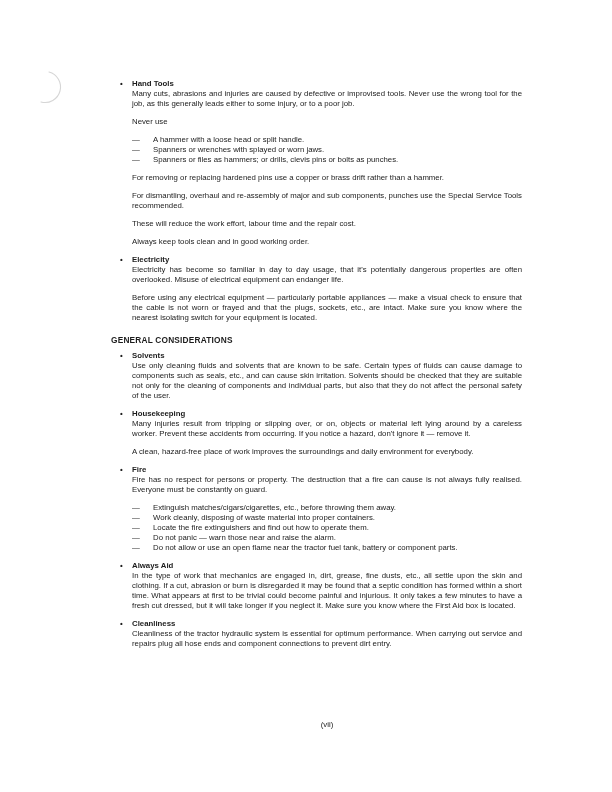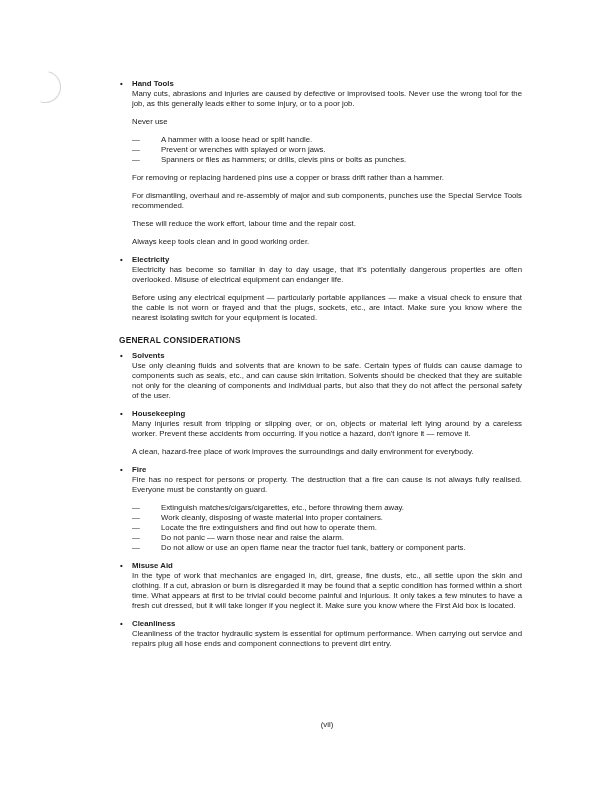--- a/index.html
+++ b/index.html
@@ -22,21 +22,21 @@
     pointer-events: none;
   }
   .content {
     position: absolute; left: 103px; top: 79px;
     width: 419px;
     font-size: 7.8px; line-height: 10px;
   }
   .main-heading {
     font-weight: bold;
     font-size: 8.3px;
-    margin: 12px 0 6px 16px;
+    margin: 12px 0 6px 8px;
     letter-spacing: 0.2px;
   }
   .bullet-section { margin-top: 8px; }
   .bullet-section.first { margin-top: 0; }
   .bullet-row { display: flex; }
   .bullet {
     width: 29px; padding-left: 17px;
     box-sizing: border-box;
     flex-shrink: 0;
     font-weight: bold;
@@ -44,21 +44,21 @@
   .bullet-body { flex: 1; width: 390px; }
   .section-title { font-weight: bold; }
   .bullet-body p {
     margin: 8px 0 0 0;
     text-align: justify;
   }
   .bullet-body p.first-p { margin-top: 0; }
   .dash-list { margin-top: 8px; }
   .dash-item { display: flex; }
   .dash { width: 21px; flex-shrink: 0; }
-  .dash-text { flex: 1; margin-left: 8px; }
+  .dash-text { flex: 1; }
   .page-number {
     position: absolute;
     left: 132px; top: 720px;
     width: 390px;
     text-align: center;
     font-size: 7.8px;
   }
 </style>
 </head>
 <body>
@@ -80,21 +80,21 @@
           <div class="section-title">Hand Tools</div>
           <p class="first-p">Many cuts, abrasions and injuries are caused by defective or improvised tools. Never use the wrong tool for the job, as this generally leads either to some injury, or to a poor job.</p>
           <p>Never use</p>
           <div class="dash-list">
             <div class="dash-item">
               <span class="dash">—</span>
               <span class="dash-text">A hammer with a loose head or split handle.</span>
             </div>
             <div class="dash-item">
               <span class="dash">—</span>
-              <span class="dash-text">Prevent or wrenches with splayed or worn jaws.</span>
+              <span class="dash-text">Spanners or wrenches with splayed or worn jaws.</span>
             </div>
             <div class="dash-item">
               <span class="dash">—</span>
               <span class="dash-text">Spanners or files as hammers; or drills, clevis pins or bolts as punches.</span>
             </div>
           </div>
           <p>For removing or replacing hardened pins use a copper or brass drift rather than a hammer.</p>
           <p>For dismantling, overhaul and re-assembly of major and sub components, punches use the Special Service Tools recommended.</p>
           <p>These will reduce the work effort, labour time and the repair cost.</p>
           <p>Always keep tools clean and in good working order.</p>
@@ -165,21 +165,21 @@
             </div>
           </div>
         </div>
       </div>
     </div>
 
     <div class="bullet-section">
       <div class="bullet-row">
         <span class="bullet">•</span>
         <div class="bullet-body">
-          <div class="section-title">Misuse Aid</div>
+          <div class="section-title">Always Aid</div>
           <p class="first-p">In the type of work that mechanics are engaged in, dirt, grease, fine dusts, etc., all settle upon the skin and clothing. If a cut, abrasion or burn is disregarded it may be found that a septic condition has formed within a short time. What appears at first to be trivial could become painful and injurious. It only takes a few minutes to have a fresh cut dressed, but it will take longer if you neglect it. Make sure you know where the First Aid box is located.</p>
         </div>
       </div>
     </div>
 
     <div class="bullet-section">
       <div class="bullet-row">
         <span class="bullet">•</span>
         <div class="bullet-body">
           <div class="section-title">Cleanliness</div>

